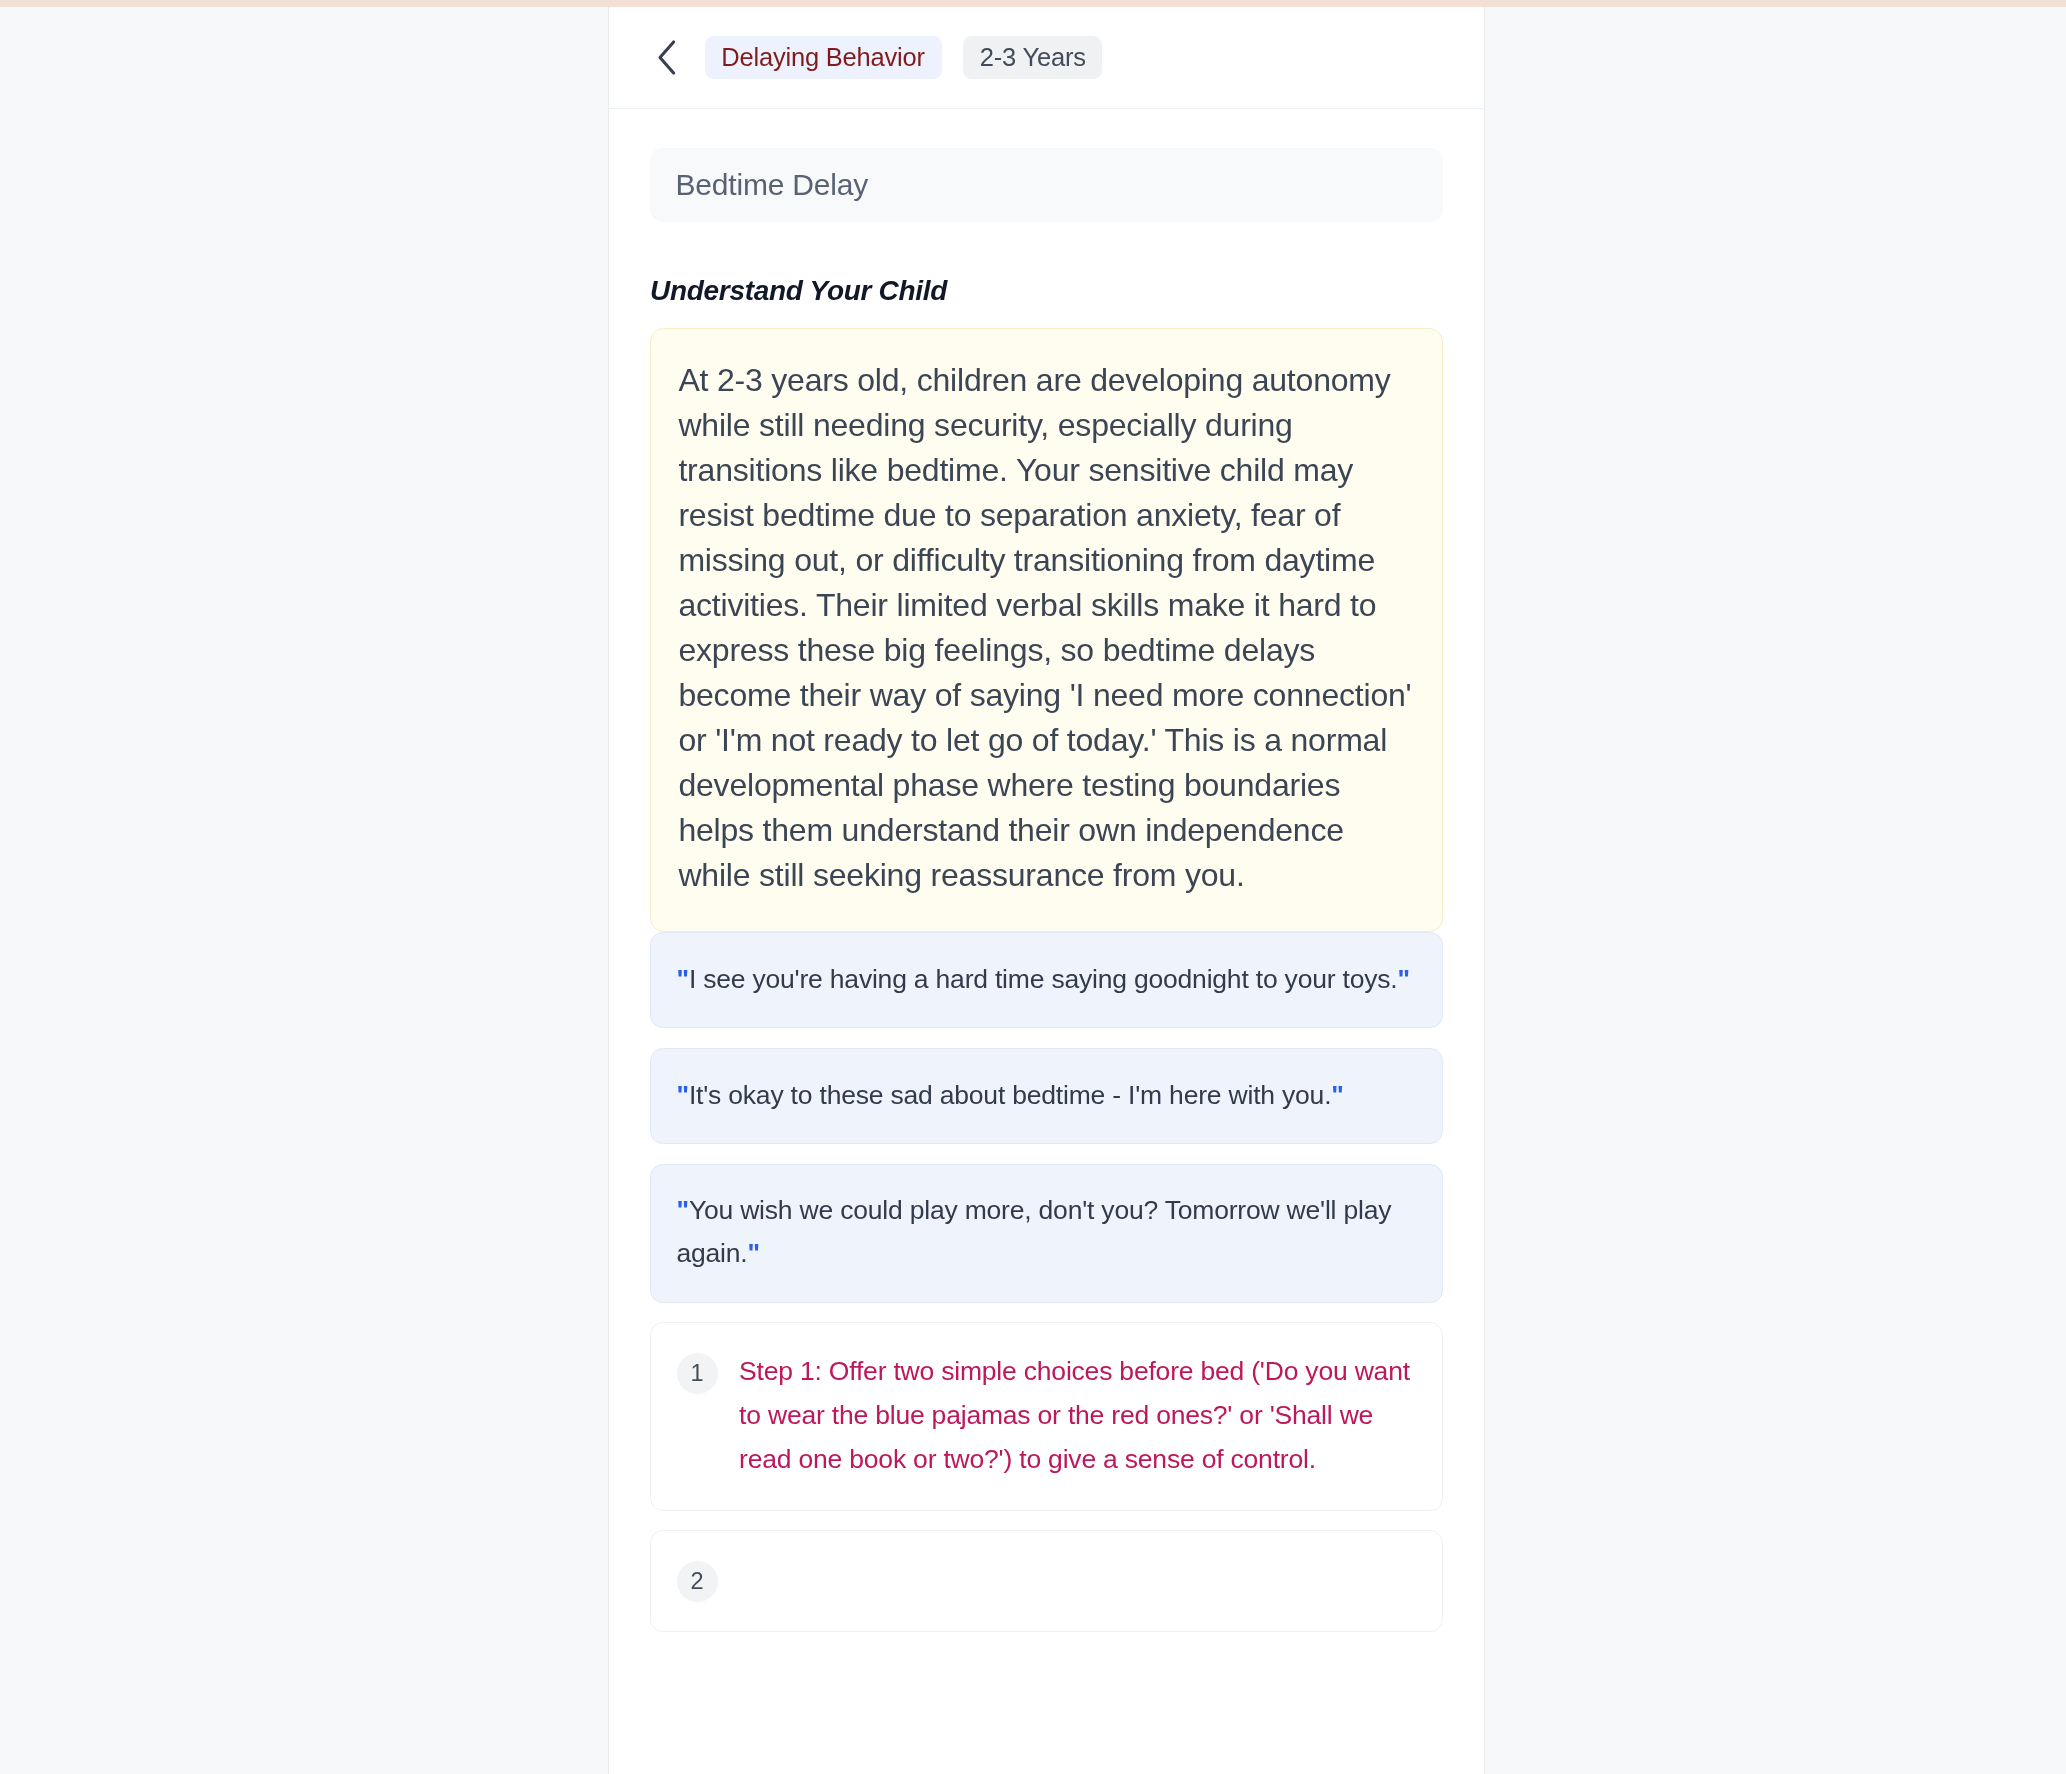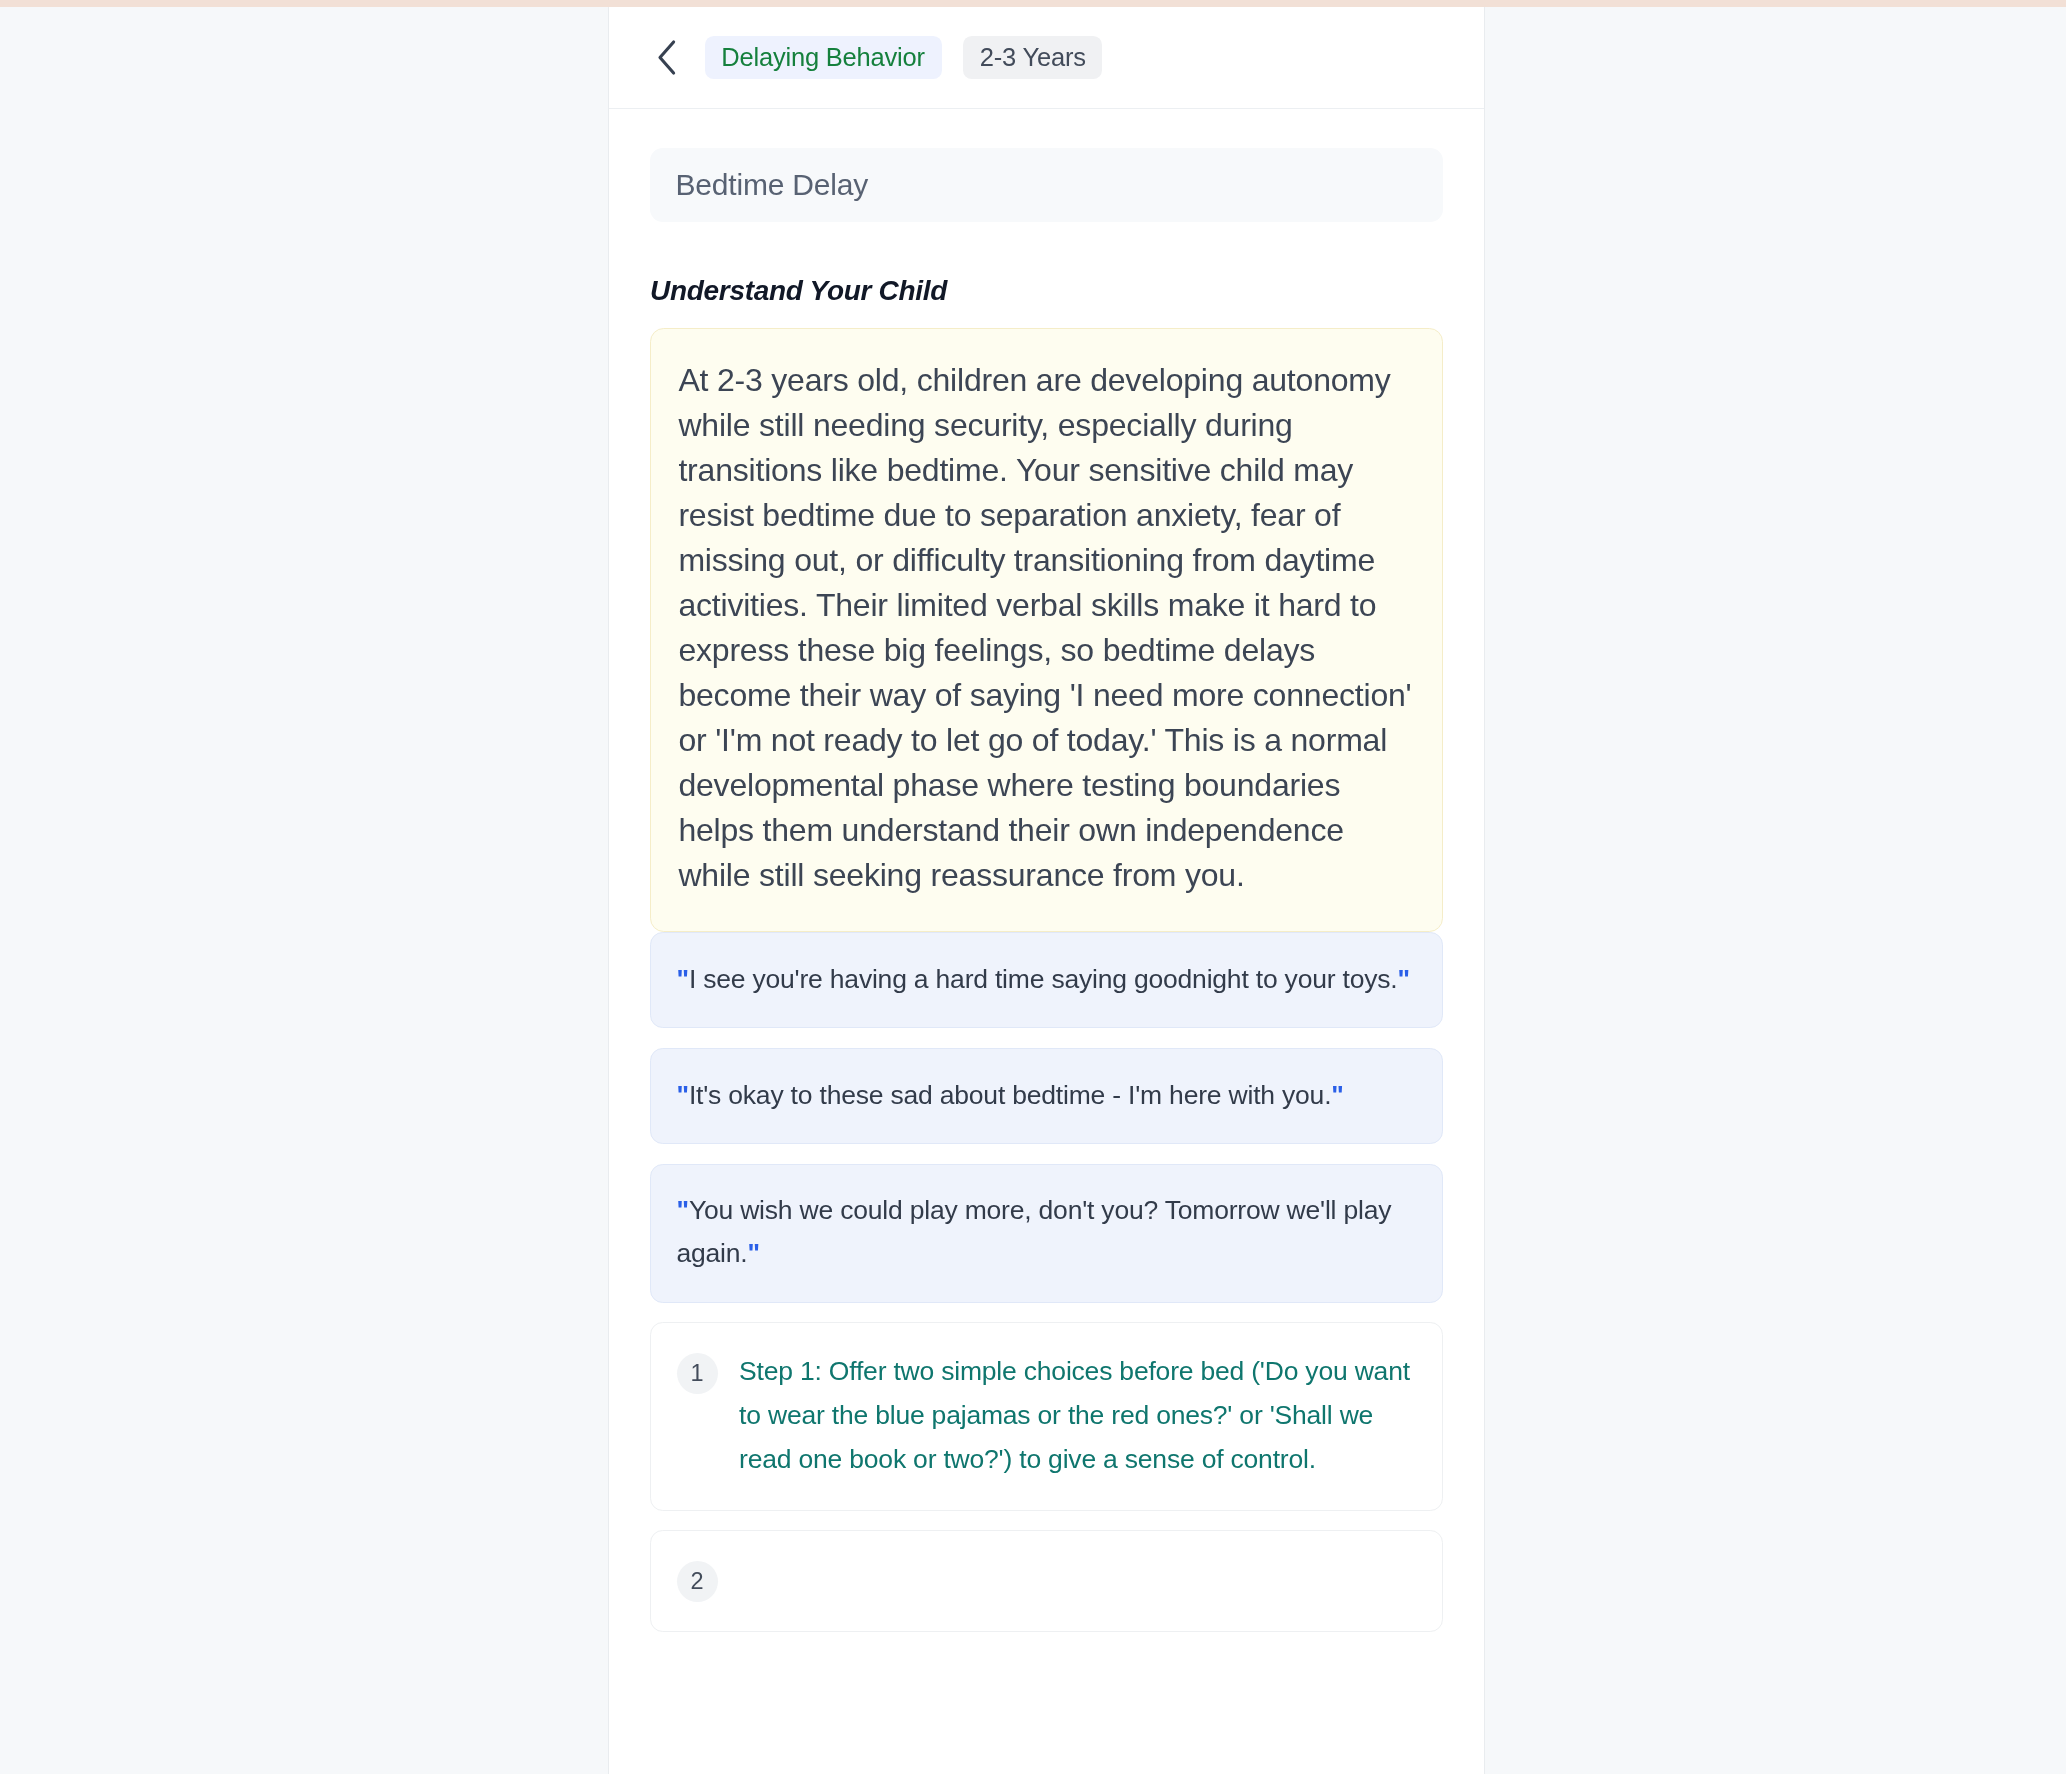--- a/index.html
+++ b/index.html
@@ -59,21 +59,21 @@
     align-items: center;
     height: 43px;
     padding: 0 16.7px;
     border-radius: 8.8px;
     font-size: 25.5px;
     letter-spacing: -0.2px;
     white-space: nowrap;
   }
   .pill-primary {
     background: #eef2fe;
-    color: #15803d;
+    color: #7f1d1d;
     font-weight: 500;
   }
   .pill-muted {
     background: #f0f1f3;
     color: #424b5a;
     font-weight: 400;
     text-align: center;
   }
 
   
@@ -148,21 +148,21 @@
     color: #434c5b;
     font-size: 23.5px;
     display: flex;
     align-items: center;
     justify-content: center;
     margin-top: 3.9px;
   }
   .step-text {
     font-size: 26.5px;
     line-height: 44px;
-    color: #0f766e;
+    color: #be185d;
     letter-spacing: -0.2px;
   }
 </style>
 </head>
 <body>
 
 <div class="top-strip"></div>
 
 <div class="panel">
 

